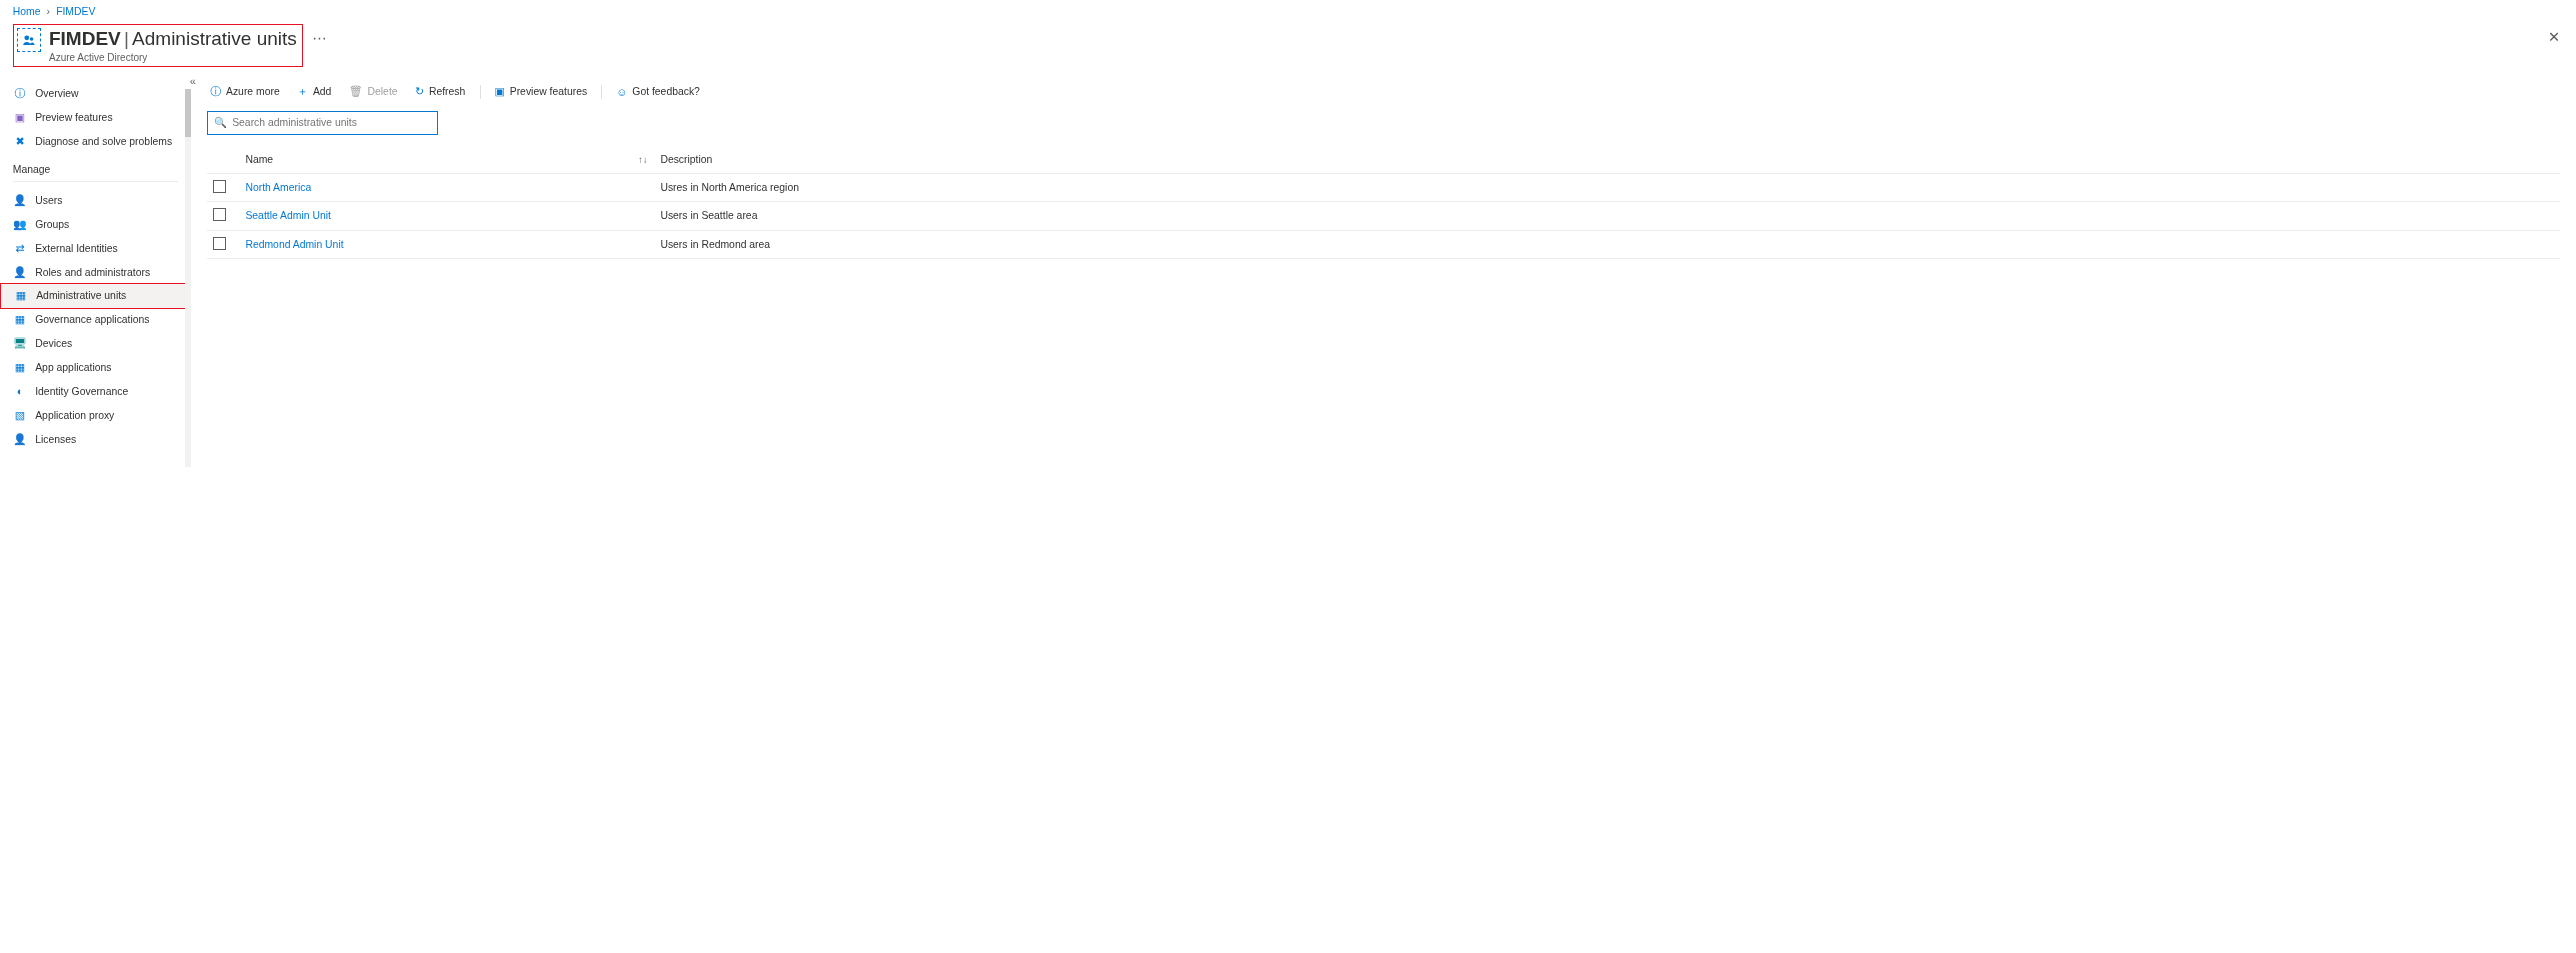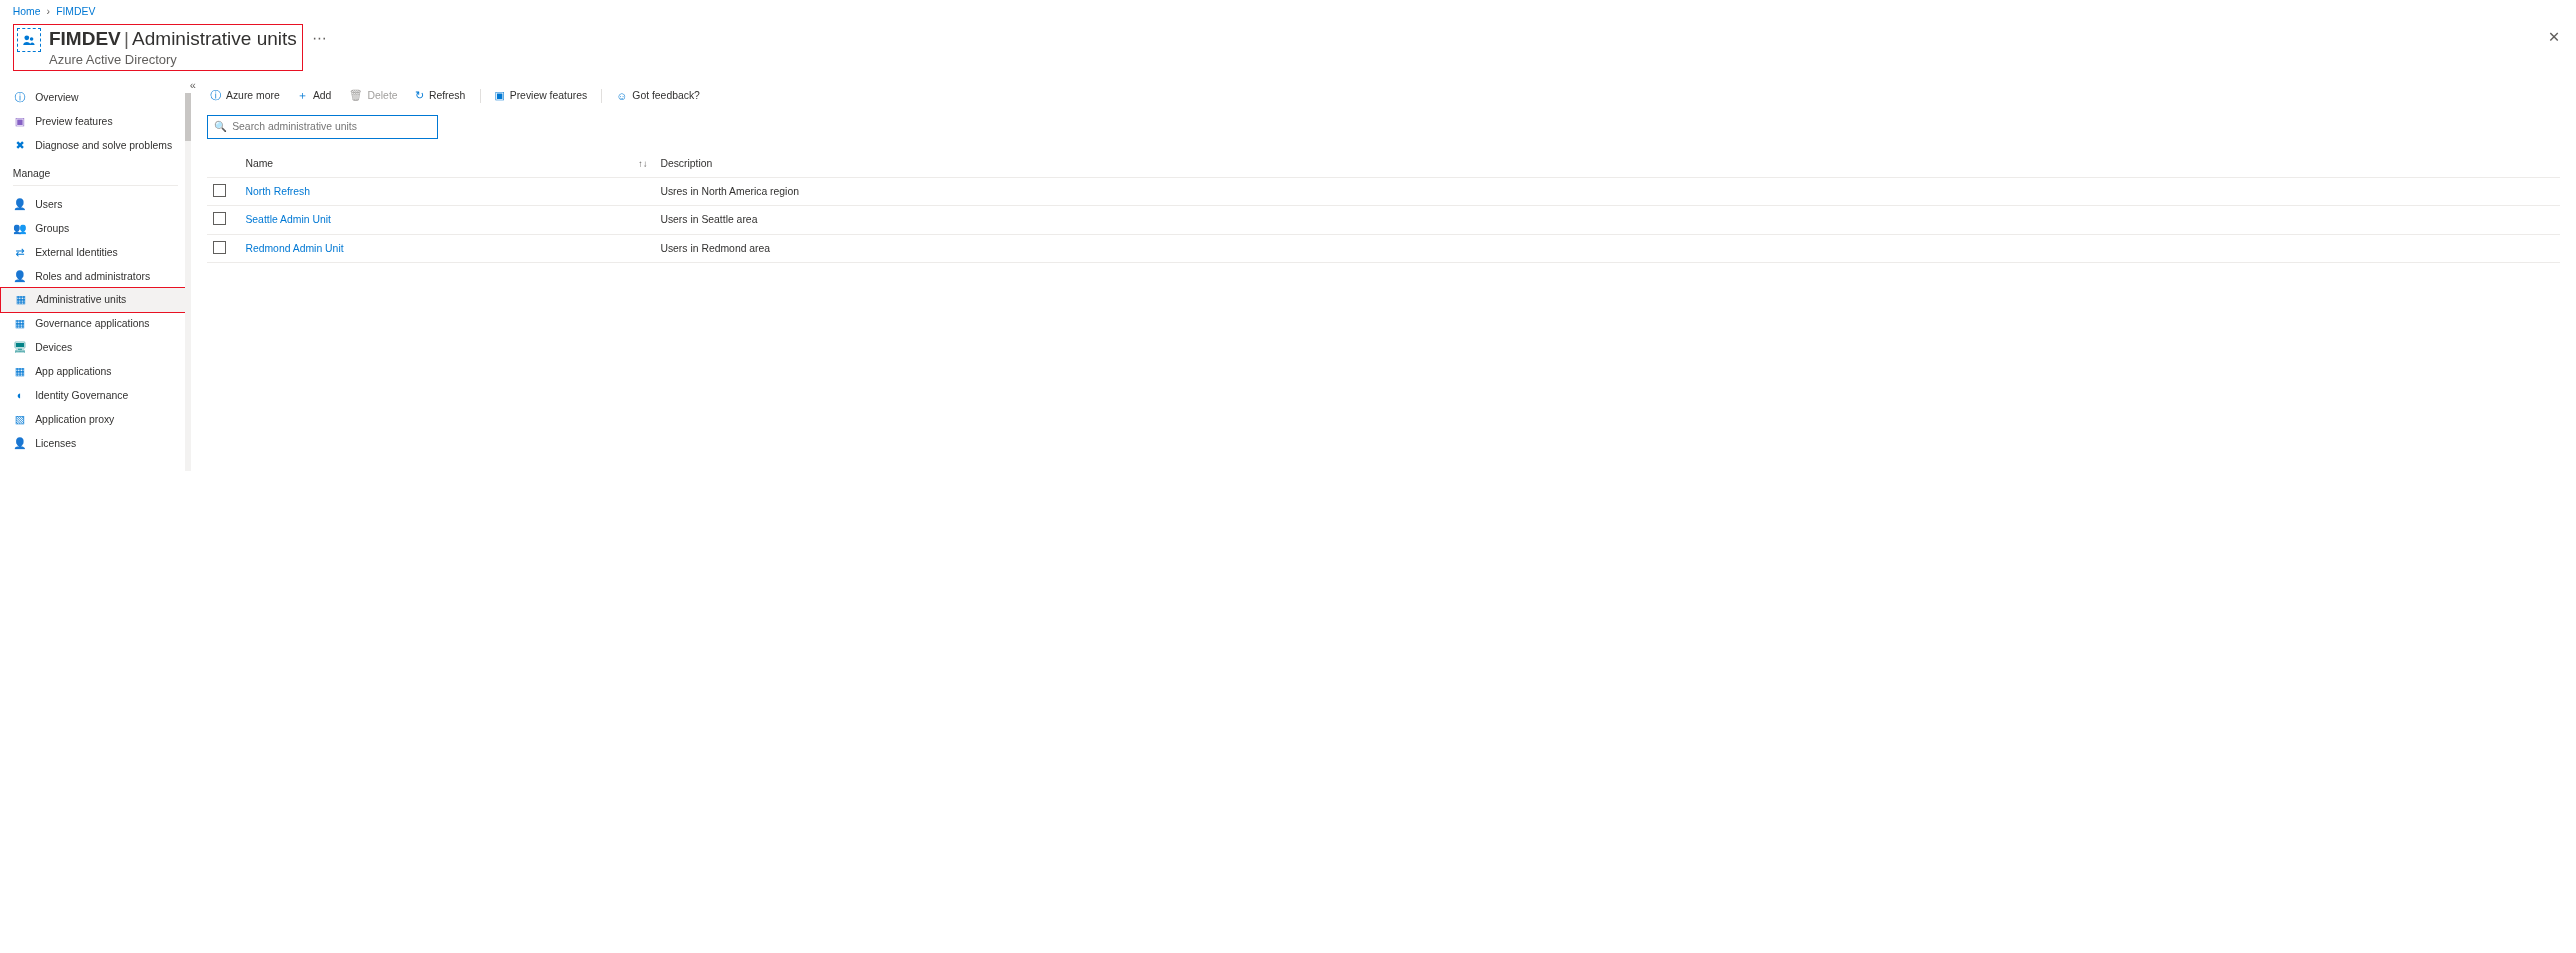--- a/index.html
+++ b/index.html
@@ -36,21 +36,21 @@
     border: 0.8px dashed #0078d4;
     display:flex; align-items:center; justify-content:center;
     margin-right: 8px;
     color:#0078d4;
     font-size:14.4px;
   }
   .header-titles { display:flex; flex-direction:column; }
   .header-title { font-size: 19px; font-weight: 400; color:#323130; }
   .header-title .bold { font-weight:600; }
   .header-title .sep { color:#605e5c; margin:0 3.2px; font-weight:400;}
-  .header-sub { font-size: 13px; color: #605e5c; margin-top:1.6px;}
+  .header-sub { font-size: 10px; color: #605e5c; margin-top:1.6px;}
   .header-more { font-size:14.4px; color:#605e5c; margin-left:9.6px; margin-top:6.4px; cursor:pointer;}
   .header-close { position:absolute; right:16px; top:8px; font-size:14.4px; color:#605e5c; cursor:pointer;}
 
   
   .layout { display:flex; }
   .sidebar {
     width: 191px;
     border-right: none;
     padding: 0 0 16px 0;
     position: relative;
@@ -289,21 +289,21 @@
           <th class="th-name">
             <span>Name</span>
             <span class="sort-arrows" style="float:right">↑↓</span>
           </th>
           <th>Description</th>
         </tr>
       </thead>
       <tbody id="tbody">
           <tr>
             <td><span class="chk"></span></td>
-            <td><span class="link">North Refresh</span></td>
+            <td><span class="link">North America</span></td>
             <td>Usres in North America region</td>
           </tr>
           <tr>
             <td><span class="chk"></span></td>
             <td><span class="link">Seattle Admin Unit</span></td>
             <td>Users in Seattle area</td>
           </tr>
           <tr>
             <td><span class="chk"></span></td>
             <td><span class="link">Redmond Admin Unit</span></td>

